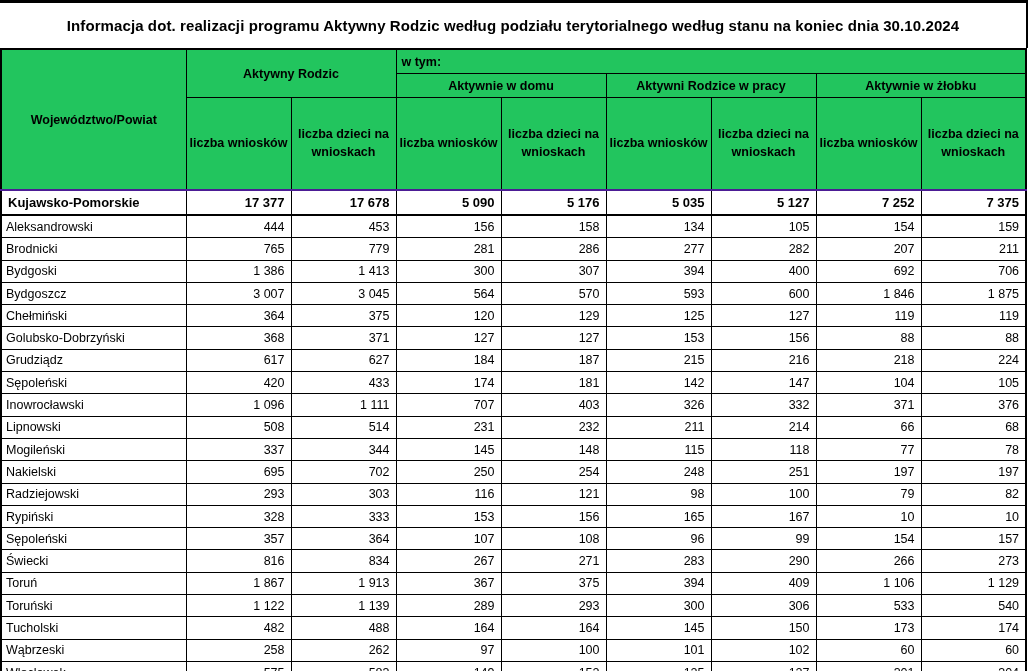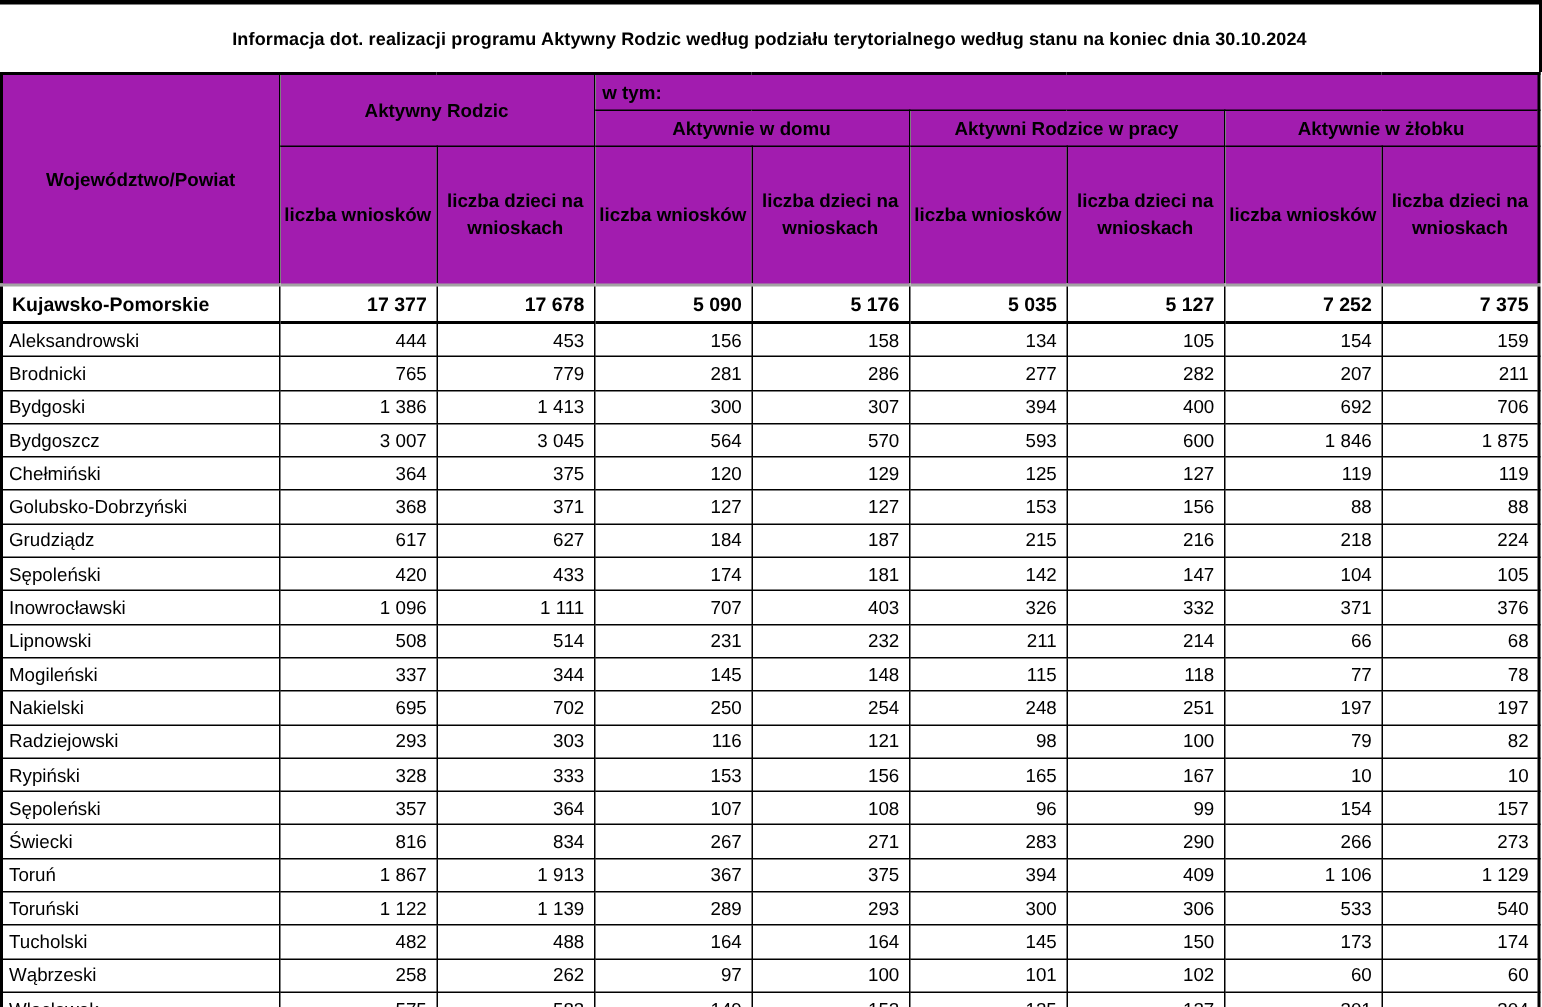--- a/index.html
+++ b/index.html
@@ -10,52 +10,52 @@
     -webkit-font-smoothing:antialiased;
   }
   .title-bar {
     border-top:3px solid #000;
     border-right:2px solid #000;
     height:45px;
     display:flex;
     align-items:center;
     justify-content:center;
     font-weight:bold;
-    font-size:12px;
+    font-size:15px;
     letter-spacing:0.1px;
   }
   table {
     border-collapse:collapse;
     table-layout:fixed;
     width:1027px;
     border:2px solid #000;
   }
   th, td {
     border:1px solid #000;
     font-size:12.5px;
     overflow:hidden;
     white-space:nowrap;
   }
   thead th {
-    background:#a21caf;
+    background:#22c55e;
     font-weight:bold;
     text-align:center;
     vertical-align:middle;
   }
   .row-wtym th { height:21px; }
   .row-groups th { height:21px;margin-left:36px; }
   .row-sub th { height:89px; line-height:1.4; white-space:normal; }
   .wtym-cell { text-align:left; padding-left:5px; }
   .corner-cell { vertical-align:middle; }
   td.num-cell { text-align:right; padding-right:6px; }
   td.name-cell { text-align:left; padding-right:8px; padding-left:4px; }
   tr.summary-row td {
     font-weight:bold;
     height:21px;
-    border-top:2px solid #a3a3a3;
+    border-top:2px solid #4c1d95;
     border-bottom:2px solid #000;
     font-size:13px;
   }
   tr.summary-row td.summary-name { text-align:left; padding-left:6px; }
   tr.data-row td { height:19.3px; }
 </style>
 </head>
 <body>
 
 <div class="title-bar">Informacja dot. realizacji programu Aktywny Rodzic według podziału terytorialnego według stanu na koniec dnia 30.10.2024</div>

